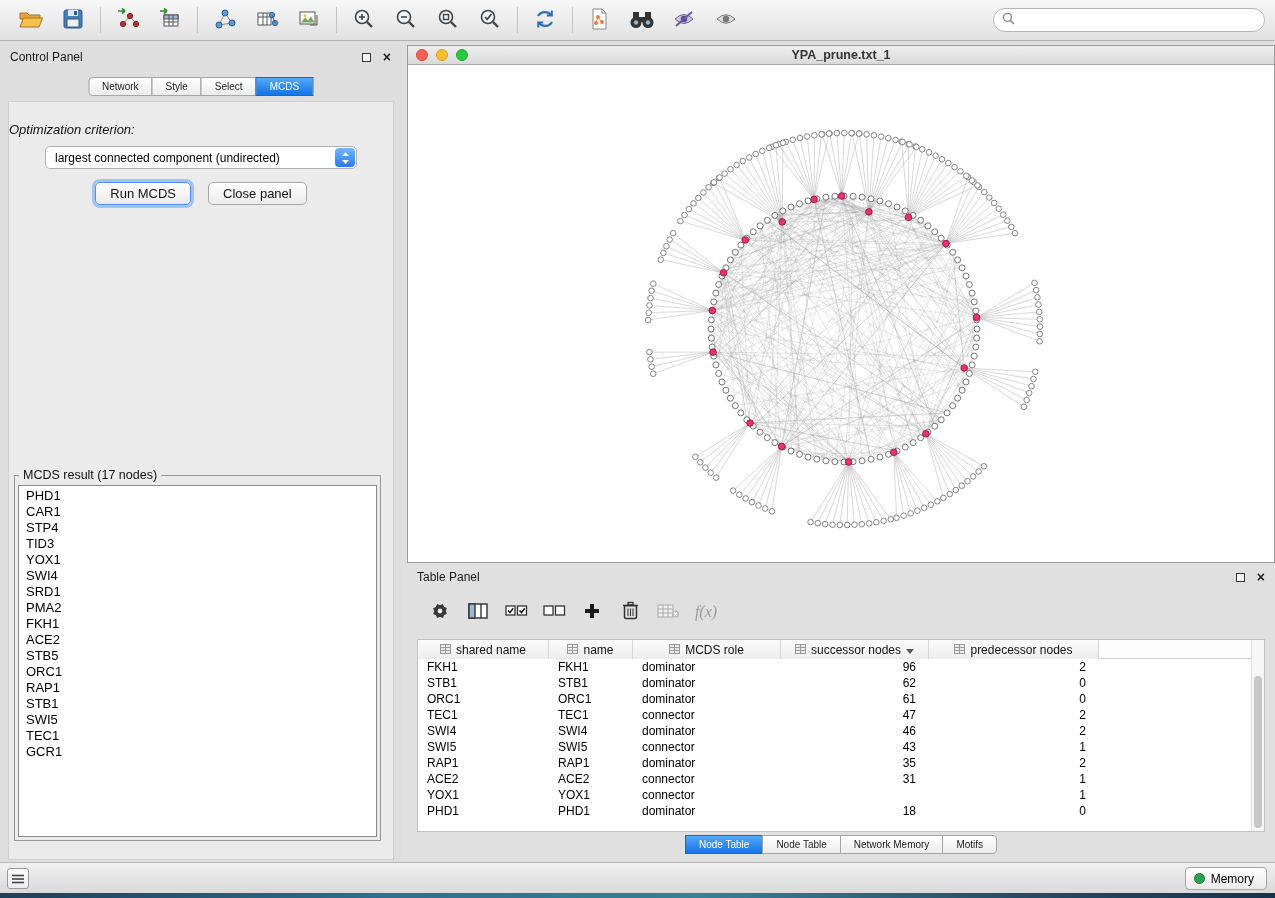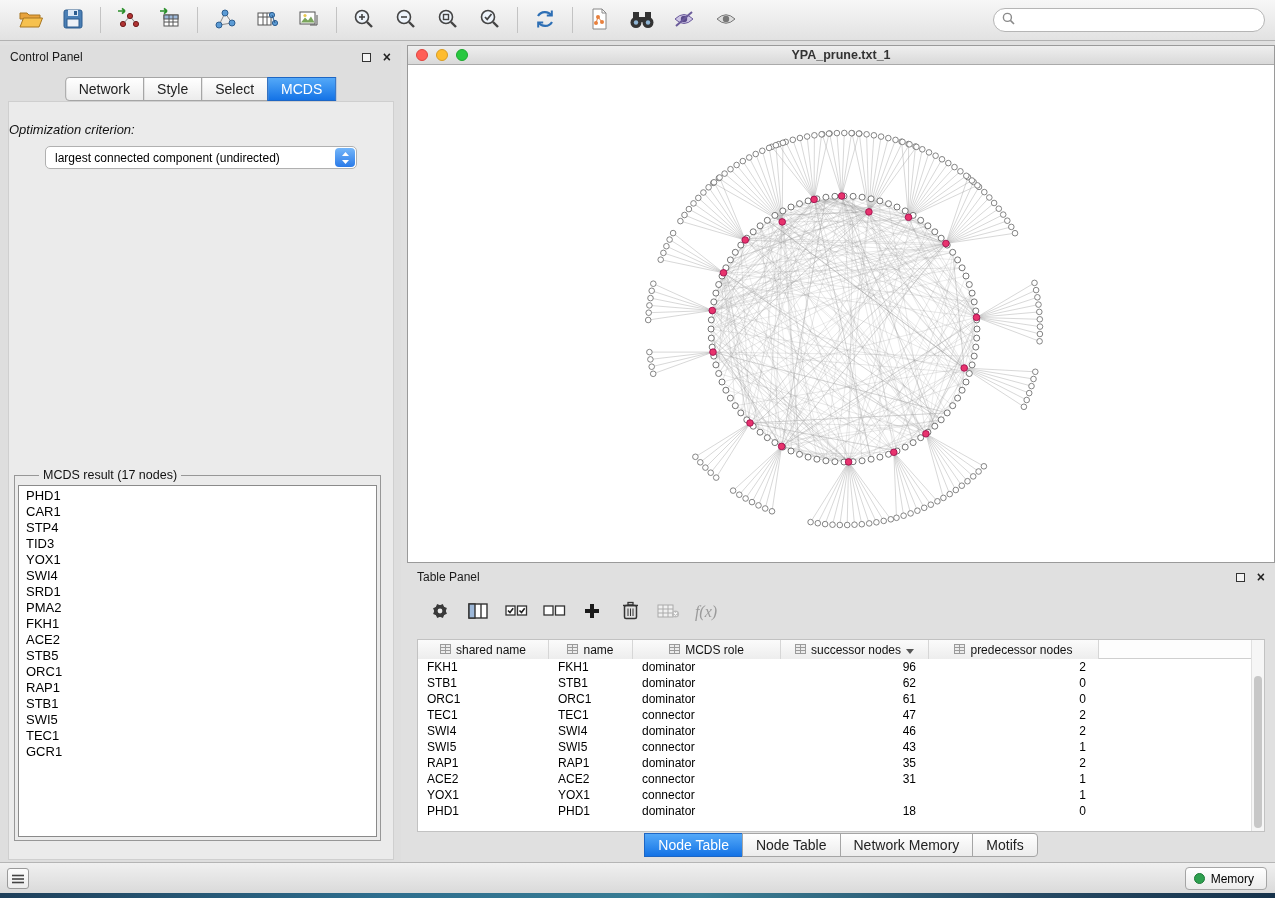--- a/index.html
+++ b/index.html
@@ -25,42 +25,42 @@
   .main { position:absolute; left:0; top:41px; width:1275px; height:821px; background:#e0e0e0; }
   .panel-header { height:24px; display:flex; align-items:center; padding:0 10px; }
   .panel-title { font-size:12px; color:#1a1a1a; }
   .panel-btns { margin-left:auto; display:flex; align-items:center; gap:12px; }
   .float-icon { width:9px; height:9px; border:1.5px solid #333; display:inline-block; background:#f4f4f4; }
   .close-icon { font-size:14px; font-weight:bold; color:#222; line-height:10px; }
   
   .control-panel { position:absolute; left:0; top:4px; width:401px; height:821px; background:#dedede; }
   .cp-tabs { position:absolute; top:32px; left:50%; transform:translateX(-50%); display:flex; }
   .cp-tab, .tp-tab {
-    font-size:14px; padding:3px 13px; background:linear-gradient(#ffffff,#ececec);
+    font-size:10px; padding:3px 13px; background:linear-gradient(#ffffff,#ececec);
     border:1px solid #a5a5a5; margin-left:-1px; color:#222; white-space:nowrap; cursor:default;
   }
   .cp-tab:first-child, .tp-tab:first-child { border-radius:4px 0 0 4px; margin-left:0; }
   .cp-tab:last-child, .tp-tab:last-child { border-radius:0 4px 4px 0; }
   .cp-tab.active, .tp-tab.active {
     background:linear-gradient(#54a9f8,#1473e6); border-color:#1d66c4; color:#fff; border-radius:0;
   }
   .cp-body { position:absolute; left:8px; right:7px; top:56px; bottom:6px; background:#ebebeb;
     border:1px solid #cfcfcf; }
   .opt-label { text-align:left; margin-top:20px; font-size:13px; color:#111;font-style:italic; }
   .select { width:312px; height:23px; margin:9px auto 0; background:#fff; border:1px solid #b0b0b0;
     border-radius:5px; position:relative; display:flex; align-items:center; font-size:12px; padding-left:9px; }
   .select-arrows { position:absolute; right:1px; top:1px; bottom:1px; width:20px; border-radius:4px;
     background:linear-gradient(#74b6f9,#2a7ae8); display:flex; align-items:center; justify-content:center; }
   .btn-row { display:flex; justify-content:center; gap:17px; margin-top:13px; }
   .mac-btn { height:23px; padding:0 14px; font-size:13px; font-family:"Liberation Sans",sans-serif;
     background:linear-gradient(#ffffff,#ebebeb); border:1px solid #a8a8a8; border-radius:5px; color:#111; }
   .mac-btn.focus { border-color:#4d90fe; box-shadow:0 0 0 3px rgba(90,155,255,.5); }
   .result-box { position:absolute; left:5px; right:12px; top:366px; bottom:18px;
     border:1px solid #979797; margin:0; padding:3px; }
-  .result-box legend { font-size:12.5px; padding:0 4px; margin-left:21px; color:#111; }
+  .result-box legend { font-size:12.5px; padding:0 4px; margin-left:1px; color:#111; }
   .mcds-list { width:100%; height:100%; background:#fff; border:1px solid #8a8a8a; overflow:hidden; padding-top:2px; }
   .mcds-item { font-size:13px; line-height:16px; padding-left:7px; color:#000; }
   
   .right-side { position:absolute; left:401px; top:0; right:0; height:821px; background:#e0e0e0; }
   .network-window { position:absolute; left:6px; top:4px; right:0; height:518px;
     border:1px solid #9a9a9a; background:#fff; }
   .net-titlebar { position:absolute; left:0; right:0; top:0; height:19px;
     background:linear-gradient(#efefef,#d9d9d9); border-bottom:1px solid #aaa;
     display:flex; align-items:center; padding-left:8px; }
   .tl { width:12px; height:12px; border-radius:50%; margin-right:8px; }
@@ -281,20 +281,24 @@
       <div class="cp-body">
         <div class="opt-label">Optimization criterion:</div>
         <div class="select">
           <span>largest connected component (undirected)</span>
           <span class="select-arrows">
               <svg width="9" height="14" viewBox="0 0 9 14">
                 <path d="M4.5 1 L8 5 H1z" fill="#fff"></path>
                 <path d="M4.5 13 L1 9 H8z" fill="#fff"></path>
               </svg>
             </span>
+        </div>
+        <div class="btn-row">
+          <button class="mac-btn focus">Run MCDS</button>
+          <button class="mac-btn">Close panel</button>
         </div>
         <fieldset class="result-box">
           <legend>MCDS result (17 nodes)</legend>
           <div class="mcds-list" id="mcds-list">
               <div class="mcds-item">PHD1</div>
               <div class="mcds-item">CAR1</div>
               <div class="mcds-item">STP4</div>
               <div class="mcds-item">TID3</div>
               <div class="mcds-item">YOX1</div>
               <div class="mcds-item">SWI4</div>

